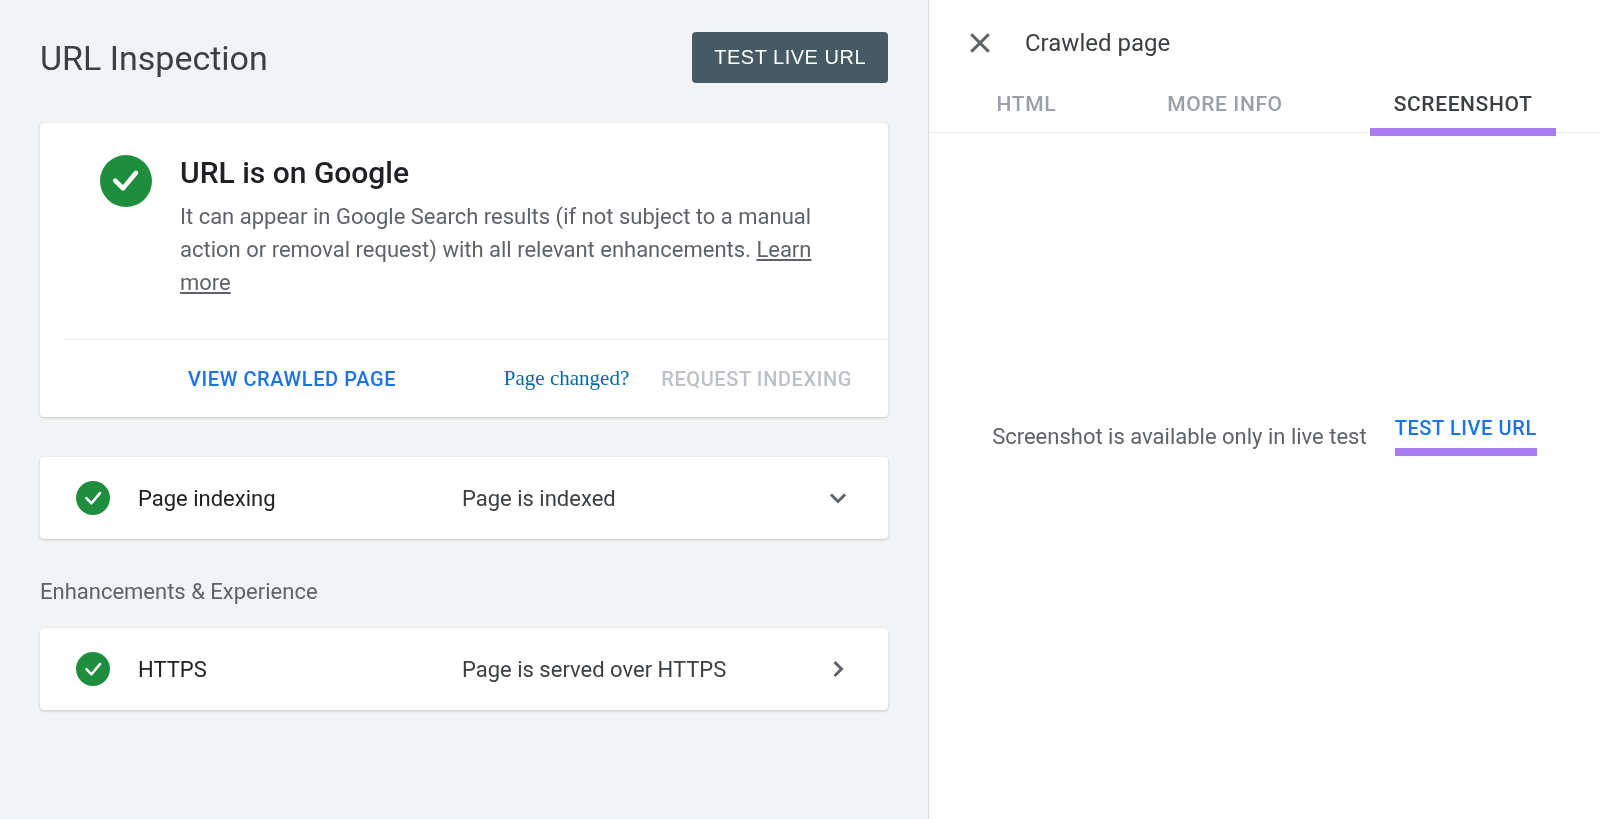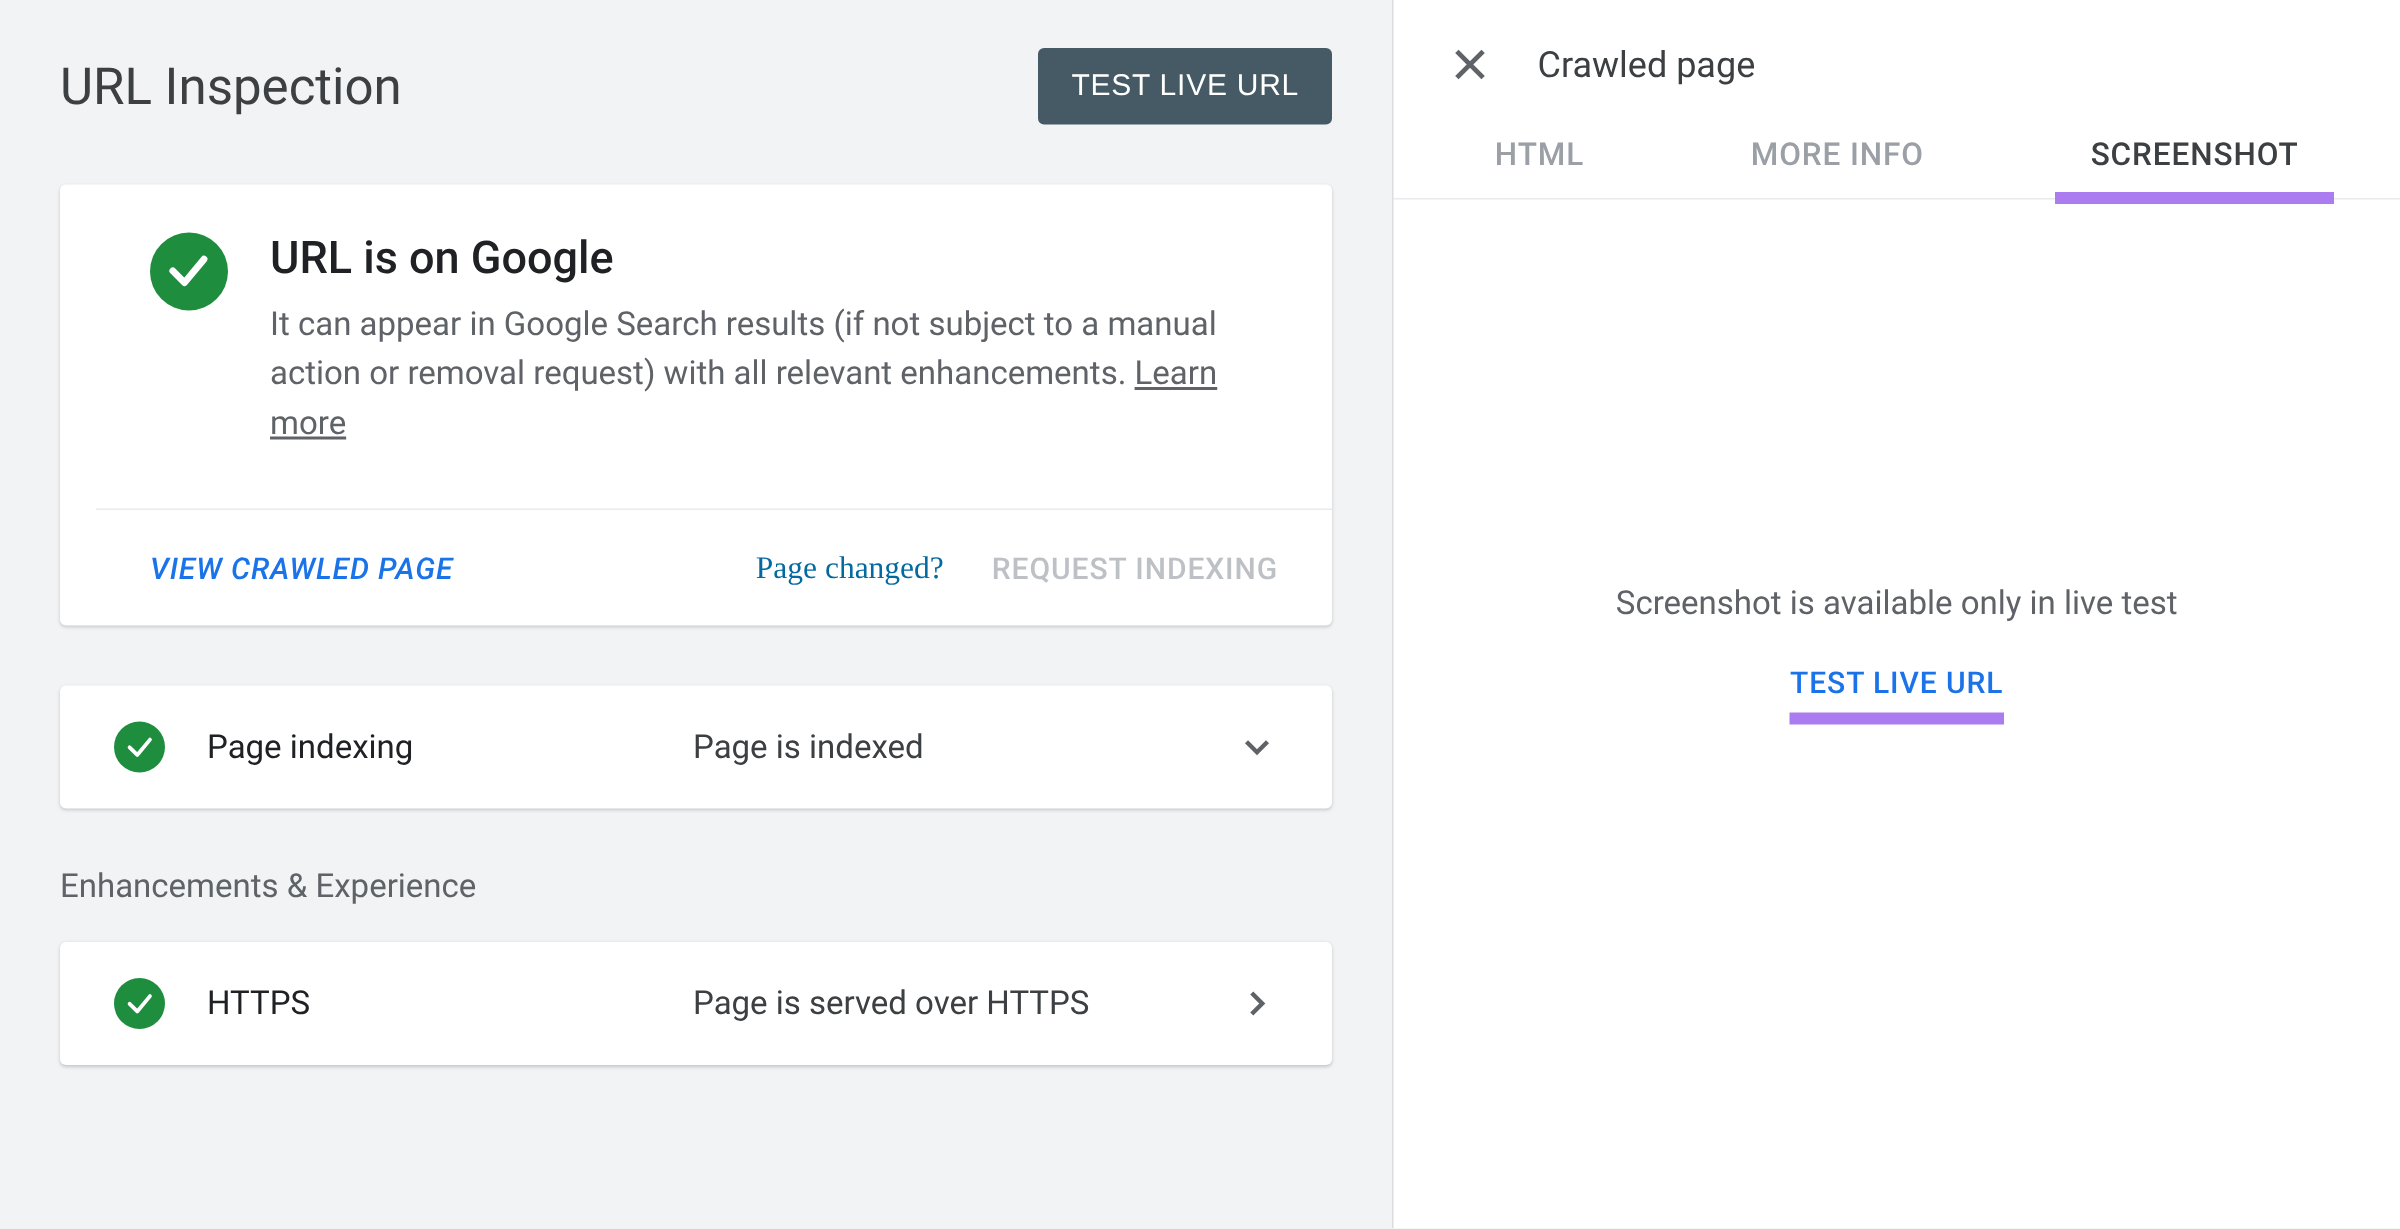--- a/index.html
+++ b/index.html
@@ -84,21 +84,21 @@
     align-items: center;
     padding: 26px 36px;
     gap: 10px;
   }
   .link-action {
     color: #1a73e8;
     font-size: 20px;
     font-weight: 500;
     letter-spacing: 0.6px;
     cursor: pointer;
-    font-style: italic;
+    margin-left: 88px;
   }
   .spacer { flex: 1; }
   .muted-text { color: #0369a1; font-size: 21px; margin-right: 22px; font-family: Liberation Serif, serif; }
   .disabled-action { color: #bdc1c6; font-size: 20px; font-weight: 500; letter-spacing: 0.6px; cursor: default; }
 
   .expand-row {
     display: flex;
     align-items: center;
     gap: 24px;
     padding: 24px 36px;
@@ -155,21 +155,20 @@
     content: "";
     position: absolute;
     left: -18px; right: -18px; bottom: -4px;
     height: 8px;
     background: #ab7cf0;
   }
 
   .side-body {
     flex: 1;
     display: flex;
-    flex-direction: column;
     align-items: center;
     justify-content: center;
     gap: 28px;
     padding-bottom: 80px;
   }
   .side-empty-text { font-size: 22px; color: #5f6368; }
   .side-live-link {
     color: #1a73e8;
     font-size: 20px;
     font-weight: 500;

